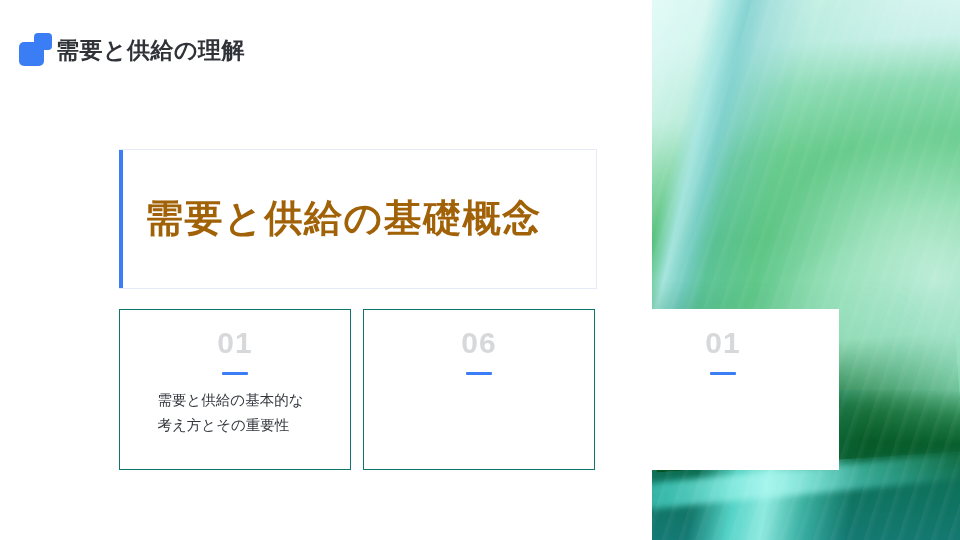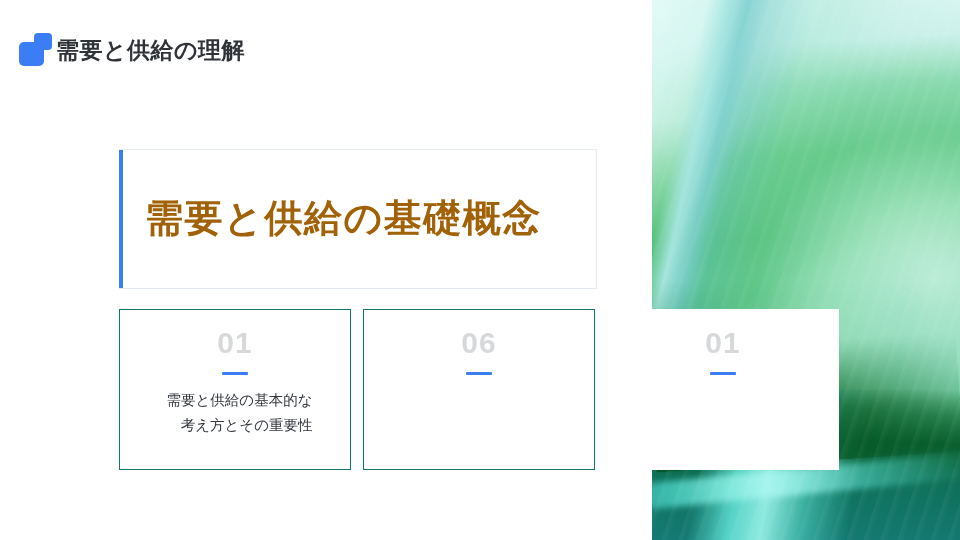--- a/index.html
+++ b/index.html
@@ -257,21 +257,21 @@
     width: 26px;
     height: 3px;
     background: #3b7df4;
     margin: 14px 0 13px;
     border-radius: 1px;
   }
   .card-text {
     font-size: 14.5px;
     color: #33373d;
     line-height: 1.72;
-    text-align: right;
+    text-align: left;
     width: 155px;
   }
   .card-text--wide { width: 166px; }
 </style>
 </head>
 <body>
 
 <div class="slide">
 
   <div class="hero">

